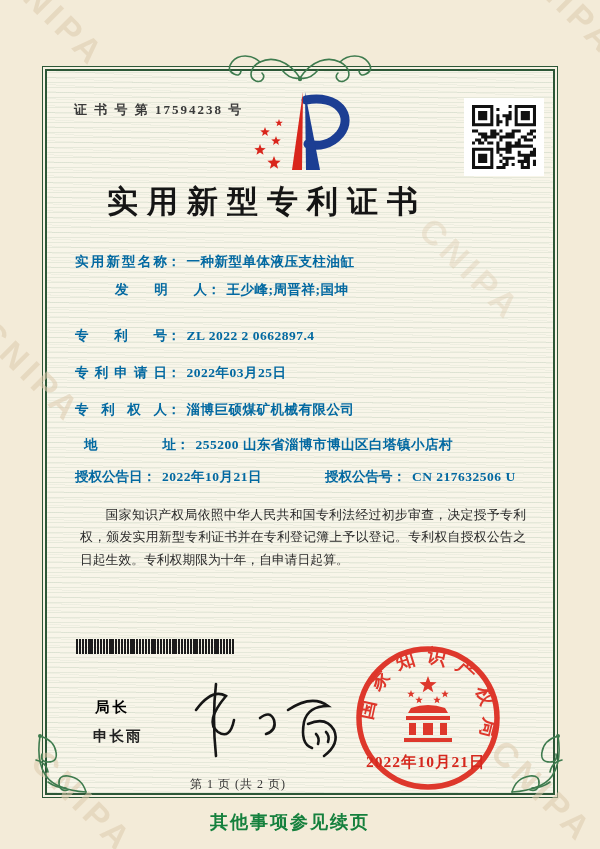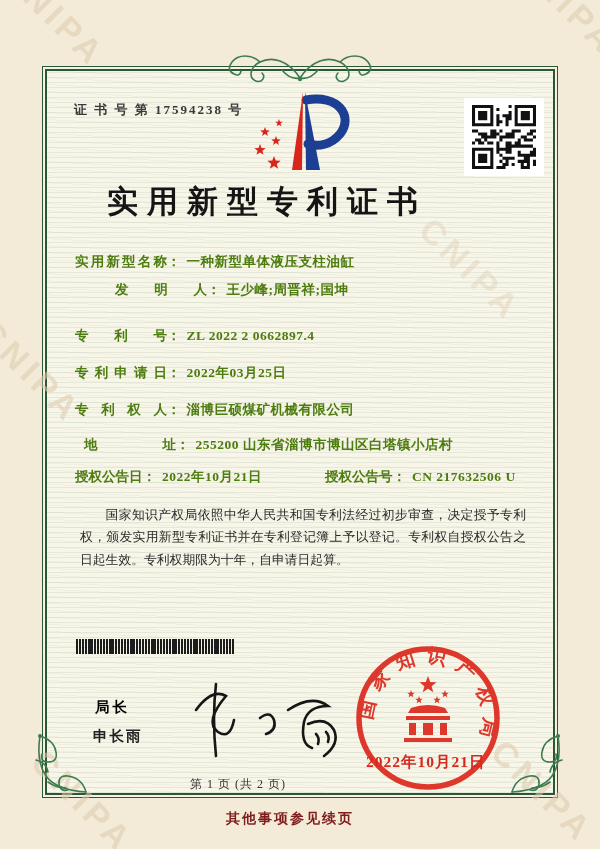--- a/index.html
+++ b/index.html
@@ -24,21 +24,21 @@
         #f8f5e9;}
 
   
   #content{position:absolute;z-index:4;left:0;top:0;width:600px;height:849px;}
   .abs{position:absolute;}
 
   .cert-no{left:74px;top:101px;font-size:13px;letter-spacing:2px;color:#3a3a3a;font-weight:600;}
   .title{left:0;top:181px;width:534px;text-align:center;font-size:31px;font-weight:bold;
          color:#151515;letter-spacing:9px;}
 
-  .frow{left:75px;width:460px;font-size:13.5px;font-weight:600;color:#4d7c0f;white-space:nowrap;}
+  .frow{left:75px;width:460px;font-size:13.5px;font-weight:600;color:#0369a1;white-space:nowrap;}
   .flabel{display:inline-block;width:92px;text-align:justify;text-align-last:justify;}
   .fcolon{display:inline-block;margin-right:6px;}
   .fvalue{letter-spacing:.5px;}
   .grant-right{position:absolute;left:250px;top:0;white-space:nowrap;}
 
   .body-text{left:72px;top:496px;width:462px;font-size:12.8px;line-height:1.74;
              color:#2a2a2a;text-align:justify;font-weight:500;}
   .body-text p{margin:8px;text-indent:2em;}
 
   .barcode{left:76px;top:639px;width:158px;height:15px;
@@ -47,22 +47,22 @@
         repeating-linear-gradient(90deg,#1c1c1c 0 1px,rgba(0,0,0,0) 1px 7px);}
 
   .director-label{left:95px;top:698px;font-size:14.5px;font-weight:bold;color:#000000;letter-spacing:3px;}
   .director-name{left:93px;top:727px;font-size:14.5px;font-weight:bold;color:#222;letter-spacing:2px;}
 
   .seal-date{left:366px;top:752px;font-size:15.5px;font-weight:bold;color:#d5281e;
              letter-spacing:1px;white-space:nowrap;}
 
   .page-indicator{left:0;top:776px;width:476px;text-align:center;font-size:12px;
                   color:#333;letter-spacing:1px;}
-  .continuation{left:0;top:810px;width:580px;text-align:center;font-size:14px;
-                font-weight:bold;color:#7f1d1d;letter-spacing:2px;}
+  .continuation{left:0;top:810px;width:580px;text-align:center;font-size:18px;
+                font-weight:bold;color:#15803d;letter-spacing:2px;}
 
   .qr-box{left:464px;top:98px;width:80px;height:78px;background:#ffffff;
           display:flex;align-items:center;justify-content:center;}
 
   .flourish{position:absolute;z-index:5;}
 </style>
 </head>
 <body>
 
 <div id="page">

